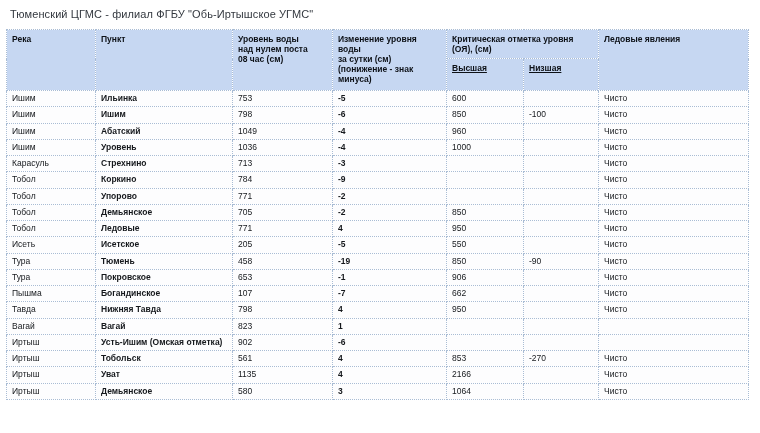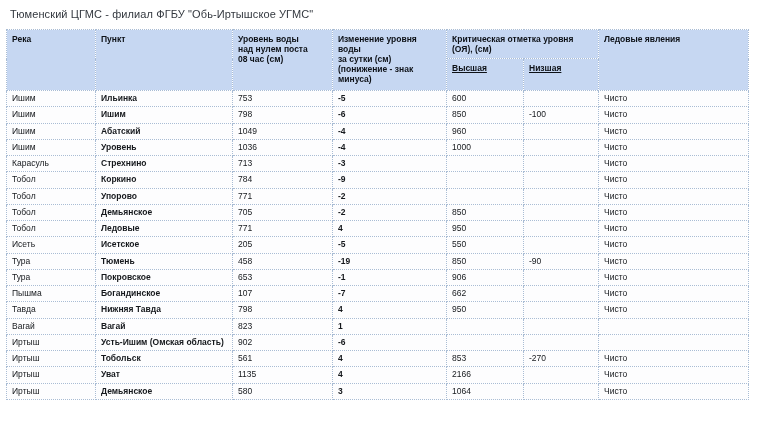--- a/index.html
+++ b/index.html
@@ -225,21 +225,21 @@
     <td>Вагай</td>
     <td class="bold">Вагай</td>
     <td>823</td>
     <td class="bold">1</td>
     <td></td>
     <td></td>
     <td></td>
   </tr>
       <tr>
     <td>Иртыш</td>
-    <td class="bold">Усть-Ишим (Омская область)</td>
+    <td class="bold">Усть-Ишим (Омская отметка)</td>
     <td>902</td>
     <td class="bold">-6</td>
     <td></td>
     <td></td>
     <td></td>
   </tr>
       <tr>
     <td>Иртыш</td>
     <td class="bold">Тобольск</td>
     <td>561</td>

